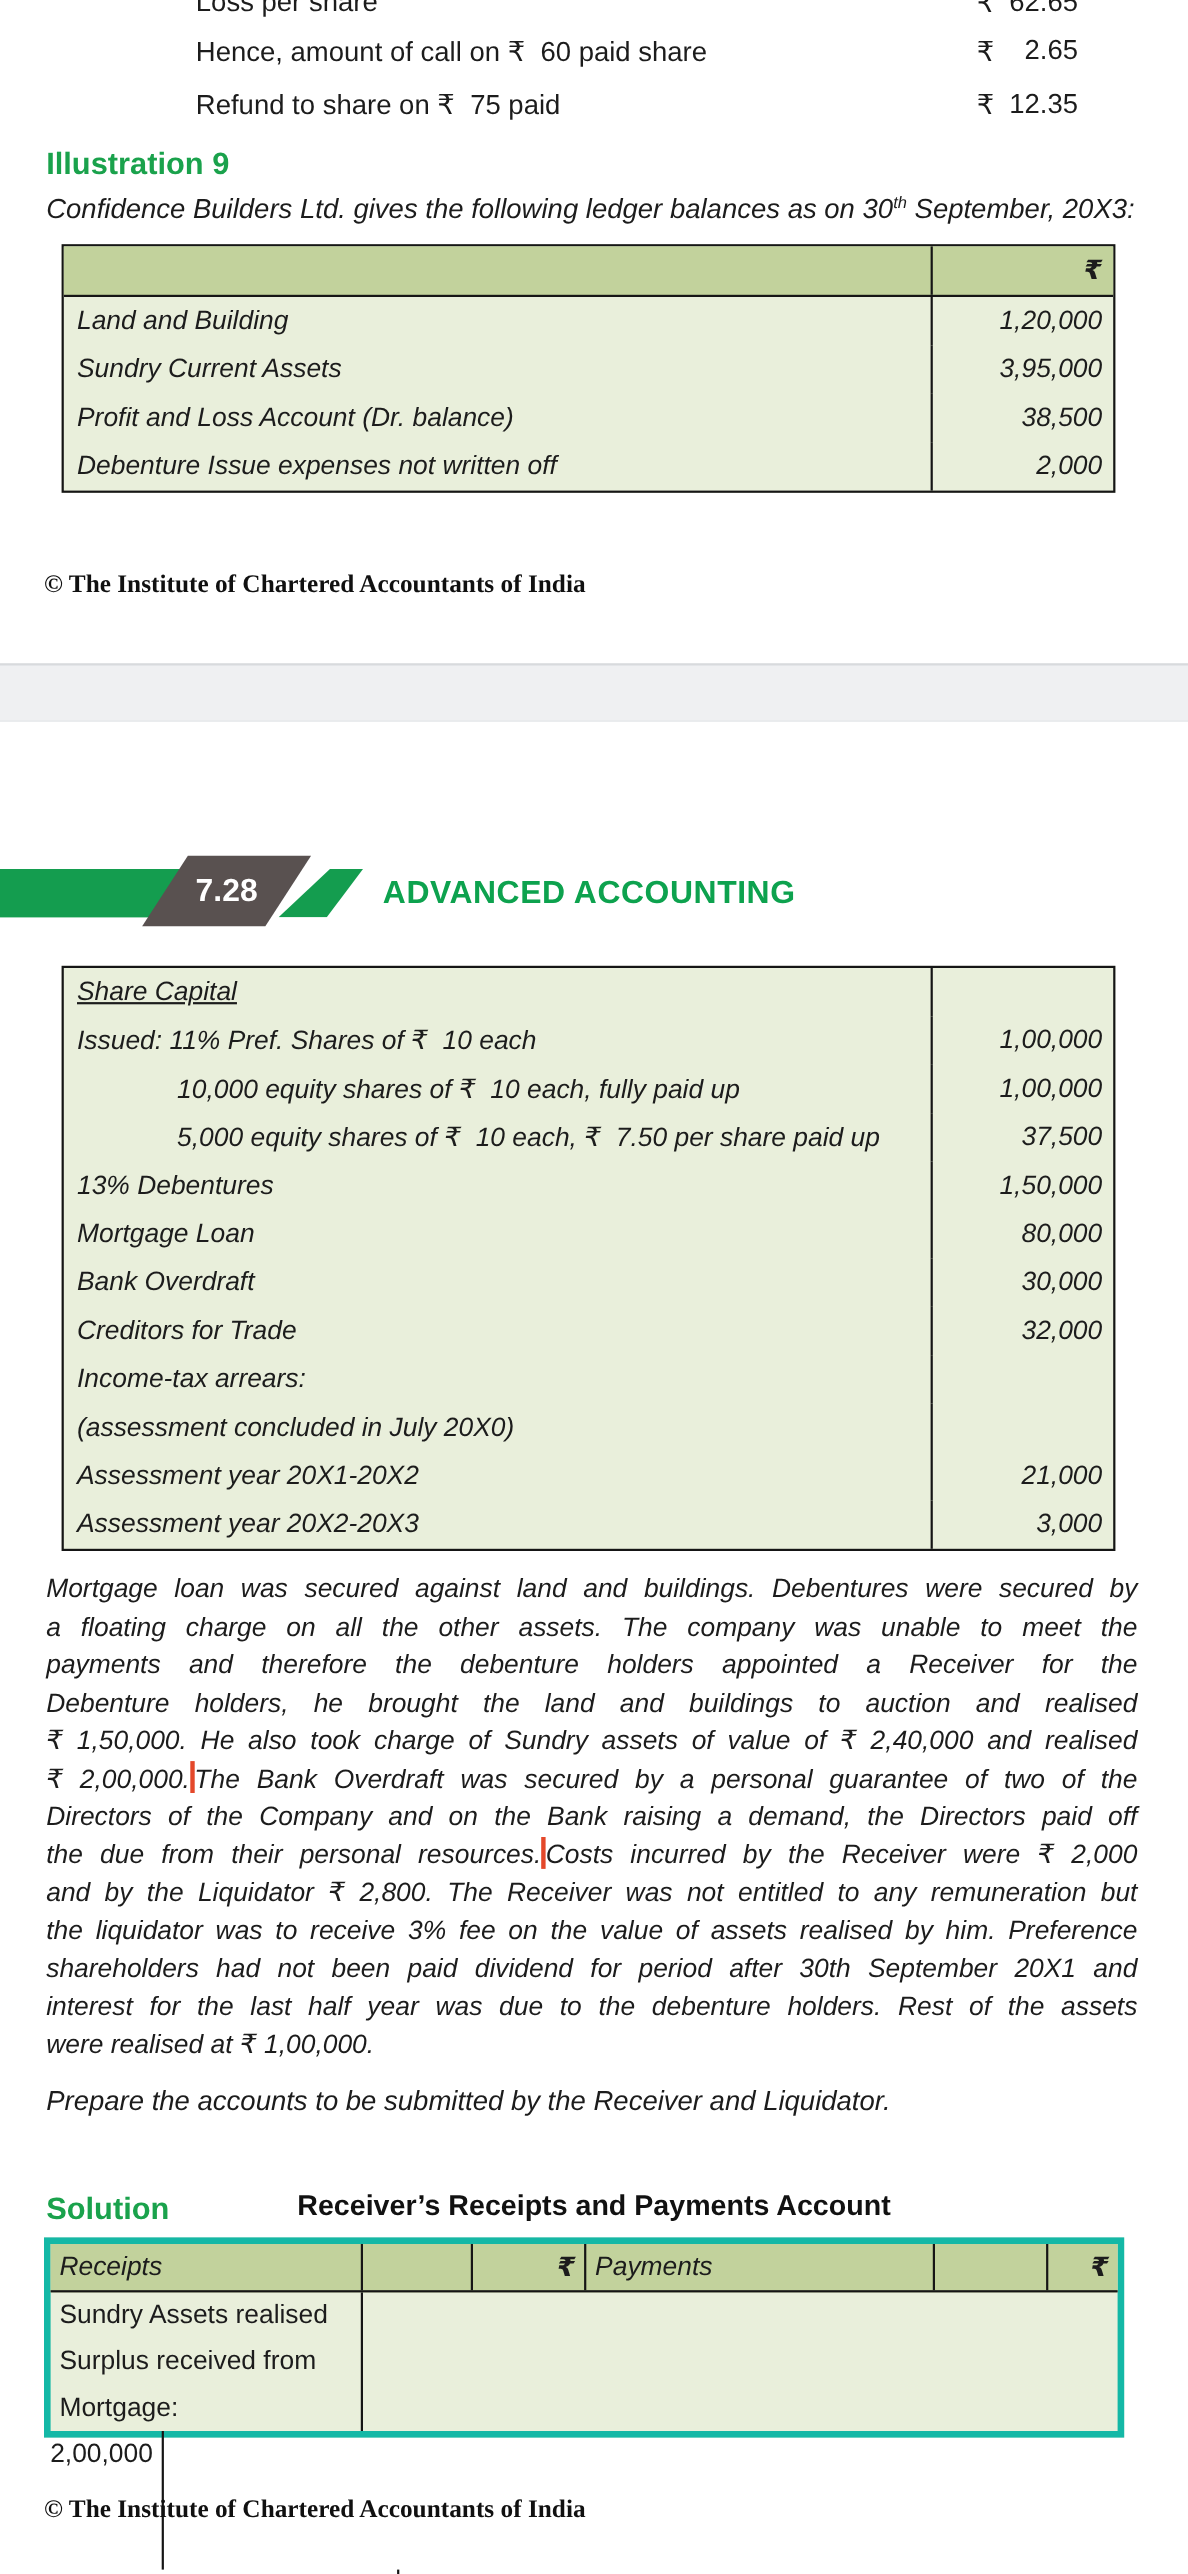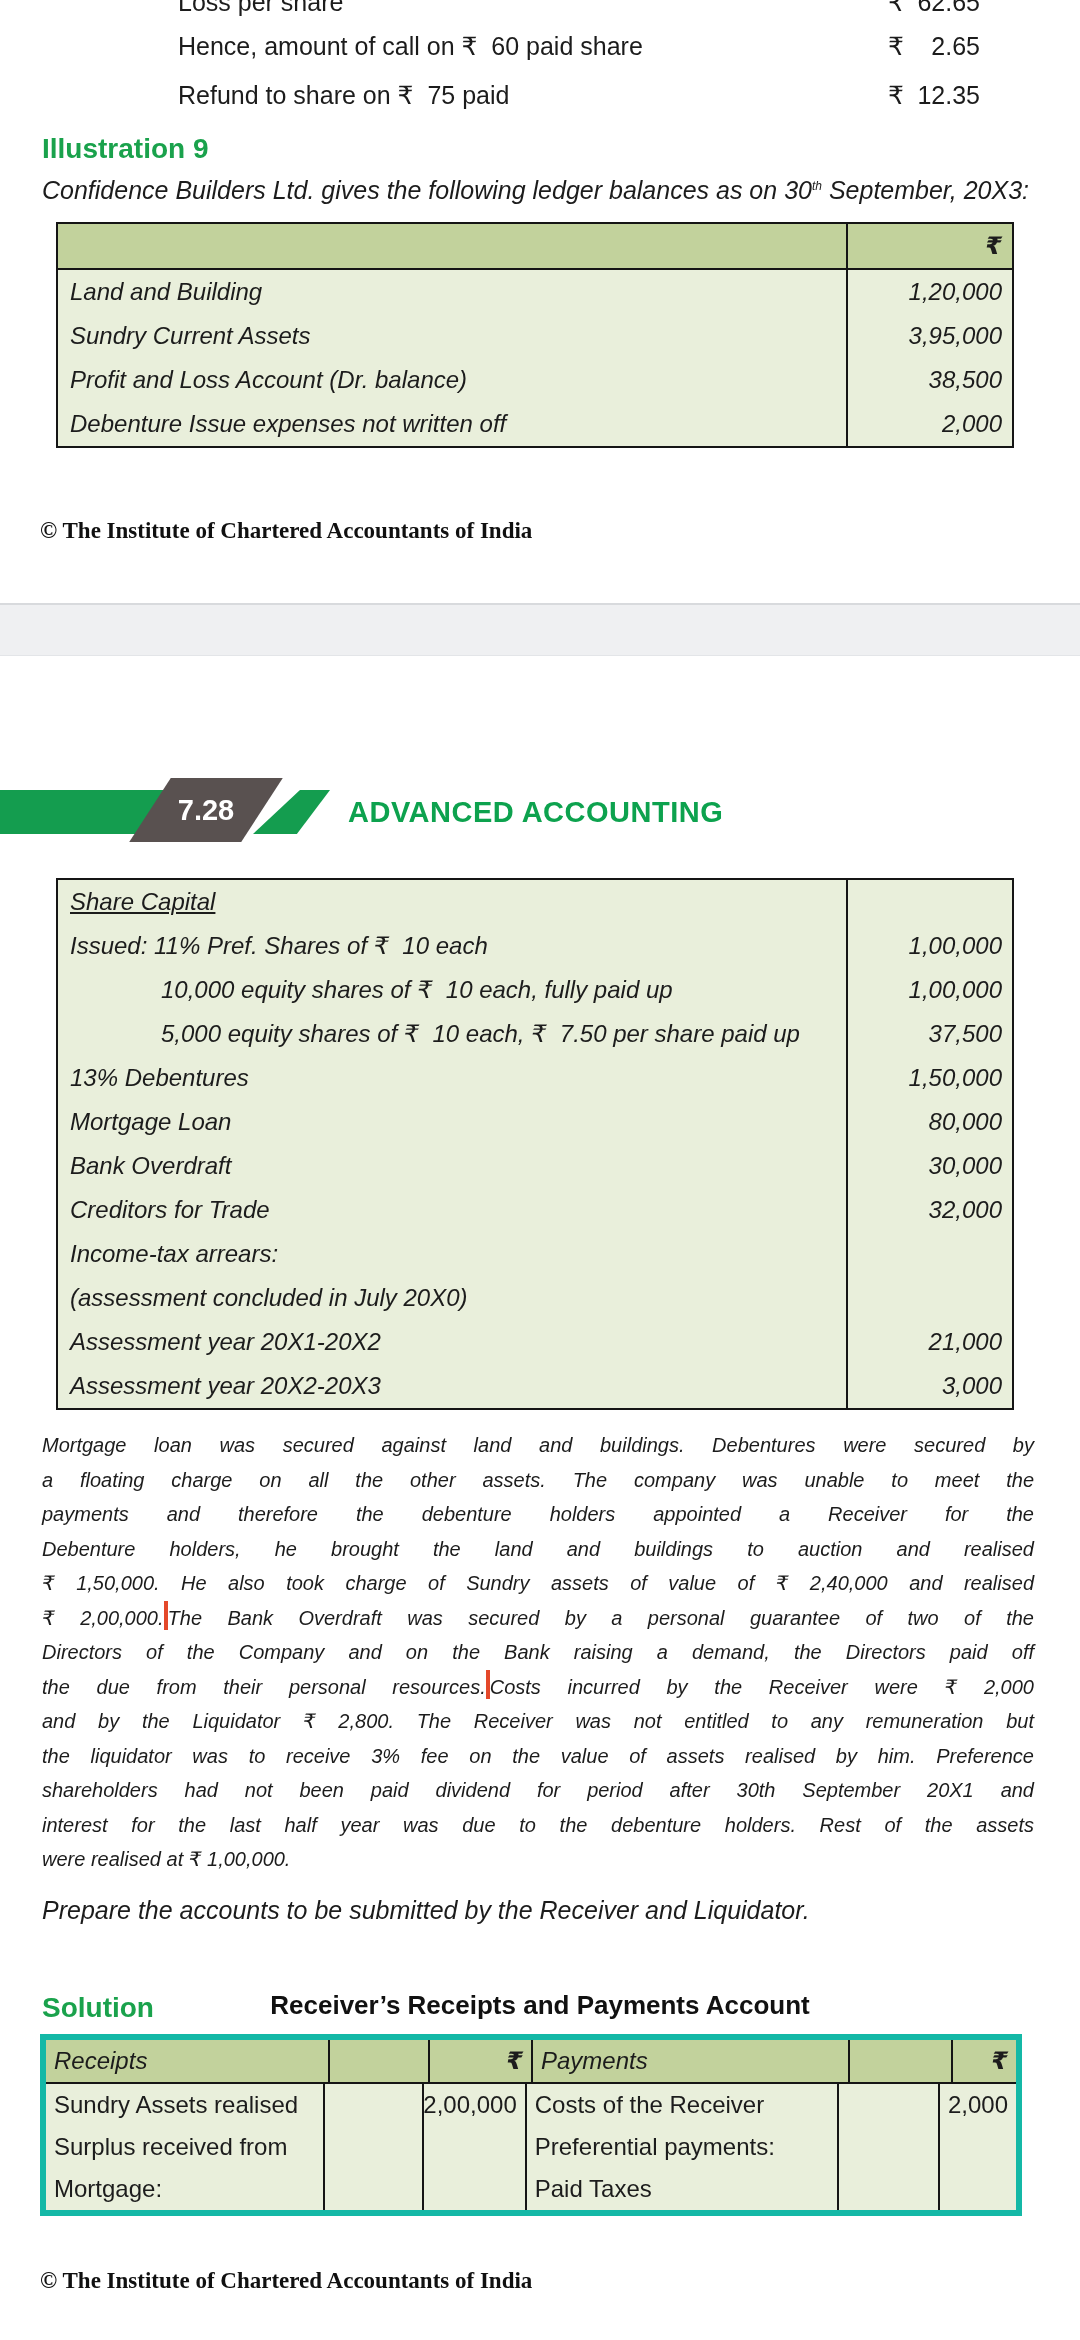--- a/index.html
+++ b/index.html
@@ -8,21 +8,21 @@
 
   
   .crow{position:absolute;left:0;width:1080px;height:34px;font-size:25px;}
   .clabel{position:absolute;left:178px;top:0;white-space:pre;}
   .crs{position:absolute;left:888px;top:0;}
   .camt{position:absolute;left:850px;width:130px;top:0;text-align:right;}
 
   
   .h-green{position:absolute;left:42px;font-size:28px;font-weight:bold;color:#1aa24c;}
   .intro{position:absolute;left:42px;top:176px;font-size:25px;font-style:italic;white-space:pre;}
-  .intro sup{font-size:12px;}
+  .intro sup{font-size:15px;}
 
   
   .gtable{position:absolute;left:56px;width:958px;border:2px solid #151515;background:#e9efdb;
           font-size:24px;font-style:italic;box-sizing:border-box;}
   .trow{display:flex;height:44px;}
   .trow .lc{flex:1;border-right:2px solid #151515;display:flex;align-items:center;
             padding-left:12px;white-space:pre;box-sizing:border-box;}
   .trow .ac{width:164px;display:flex;align-items:center;justify-content:flex-end;
             padding-right:10px;box-sizing:border-box;}
   .thead{background:#c2d29c;border-bottom:2px solid #151515;font-weight:bold;}
@@ -41,35 +41,35 @@
   .rib-badge{position:absolute;left:150px;top:778px;width:112px;height:64px;background:#595150;
              transform:skewX(-33deg);}
   .rib-badge-label{position:absolute;left:150px;top:778px;width:112px;height:64px;display:flex;
                    align-items:center;justify-content:center;color:#ffffff;font-weight:bold;font-size:29px;}
   .rib-tail{position:absolute;left:253px;top:790px;width:77px;height:44px;background:#149d4f;
             clip-path:polygon(61% 0,100% 0,57% 100%,0 100%);}
   .rib-title{position:absolute;left:348px;top:790px;height:44px;display:flex;align-items:center;
              font-weight:bold;font-size:29px;color:#0da24e;letter-spacing:.5px;}
 
   
-  .para{position:absolute;left:42px;top:1428px;width:992px;font-size:20px;font-style:italic;
+  .para{position:absolute;left:42px;top:1428px;width:992px;font-size:24px;font-style:italic;
         line-height:34.5px;}
   .pl{text-align:justify;text-align-last:justify;height:34.5px;overflow:visible;white-space:normal;}
   .pl.plast{text-align:left;text-align-last:left;}
   .cursor{display:inline-block;width:4px;height:29px;background:#e4482a;vertical-align:-5px;}
 
   .prepare{position:absolute;left:42px;top:1896px;font-size:25px;font-style:italic;}
   .acct-title{position:absolute;left:0;top:1990px;width:1080px;text-align:center;
               font-weight:bold;font-size:26px;color:#111;}
 
   
   .t3{position:absolute;left:40px;top:2034px;width:982px;border:6px solid #14b8a6;background:#e9efdb;
       font-size:24px;box-sizing:border-box;}
   .t3 .hrow{display:flex;height:42px;background:#c2d29c;border-bottom:2px solid #151515;font-style:italic;}
-  .t3 .brow{display:flex;height:126px;}
+  .t3 .brow{display:flex;height:126px;flex-direction:column;}
   .t3c{border-right:2px solid #151515;box-sizing:border-box;}
   .t3c.last{border-right:none;}
   .w1{width:284px;} .w2{width:100px;} .w3{width:103px;} .w4{width:317px;} .w5{width:103px;} .w6{flex:1;}
   .t3 .hcell{display:flex;align-items:center;padding:0 8px;height:100%;}
   .t3 .hcell.r{justify-content:flex-end;font-weight:bold;}
   .t3line{height:42px;display:flex;align-items:center;padding:0 8px;}
   .t3line.r{justify-content:flex-end;}
 </style>
 </head>
 <body>

